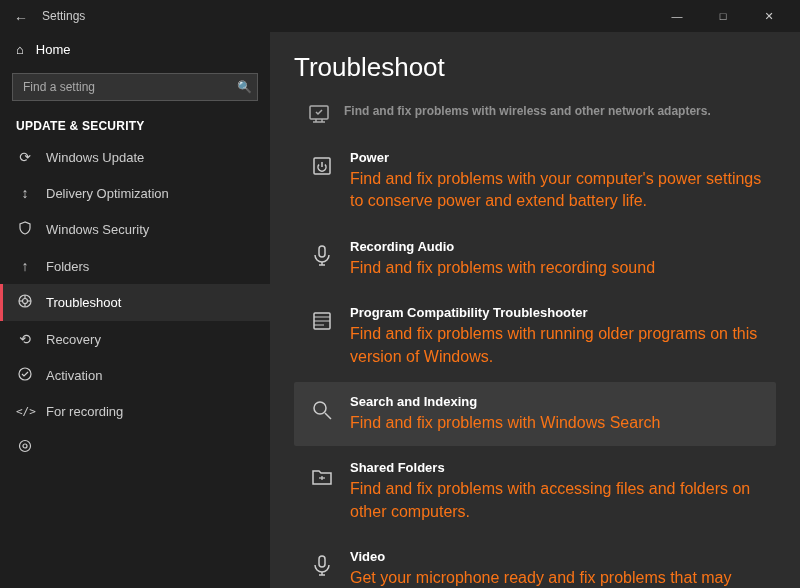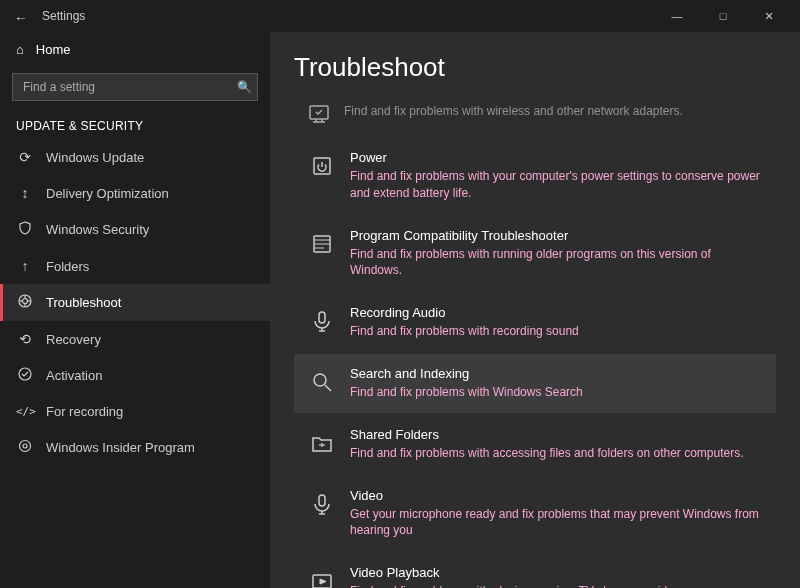--- a/index.html
+++ b/index.html
@@ -99,21 +99,21 @@
     .search-icon-btn {
       position: absolute;
       right: 6px;
       color: #aaa;
       font-size: 12px;
     }
 
     .sidebar-section-title {
       padding: 8px 16px 6px 16px;
       font-size: 12px;
-      font-weight: 400;
+      font-weight: 700;
       color: #fff;
       text-transform: uppercase;
       letter-spacing: 0.02em;
     }
 
     .sidebar-item {
       display: flex;
       align-items: center;
       gap: 12px;
       padding: 10px 16px;
@@ -178,38 +178,39 @@
       display: flex;
       align-items: center;
       justify-content: center;
       color: #fff;
       font-size: 16px;
       margin-top: 2px;
     }
     .t-text { flex: 1; }
     .t-title {
       font-size: 13px;
-      font-weight: 400;
+      font-weight: 700;
       color: #fff;
       margin-bottom: 3px;
     }
     .t-desc {
-      font-size: 12px;
-      color: #f9a8d4;
+      font-size: 16px;
+      color: #f97316;
       line-height: 1.4;
     }
 
     
     .partial-item {
       display: flex;
       align-items: flex-start;
       gap: 14px;
       padding: 4px 14px 10px 14px;
       border-bottom: none;
       opacity: 0.8;
+      font-weight: bold;
     }
     .partial-item .t-desc {
       font-size: 12px;
       color: #aaa;
     }
   </style>
 </head>
 <body>
 
 <div class="titlebar">
@@ -289,21 +290,20 @@
       <span class="icon" style="font-size:11px;font-family:monospace;">&lt;/&gt;</span>
       <span>For recording</span>
     </div>
     <div class="sidebar-item">
       <span class="icon">
         <svg width="14" height="14" viewBox="0 0 14 14" fill="none">
             <circle cx="7" cy="7" r="5.5" stroke="#ccc" stroke-width="1.2"></circle>
             <circle cx="7" cy="7" r="2" stroke="#ccc" stroke-width="1.2"></circle>
           </svg>
       </span>
-      <span>Windows Insider Program</span>
     </div>
   </div>
 
   <div class="content">
     <h1 class="content-title">Troubleshoot</h1>
 
     <div class="partial-item">
       <div class="t-icon">
         <svg width="22" height="22" viewBox="0 0 22 22" fill="none">
           <rect x="2" y="3" width="18" height="13" rx="1" stroke="#ccc" stroke-width="1.5"></rect>
@@ -320,90 +320,90 @@
       <div class="t-icon">
         <svg width="22" height="22" viewBox="0 0 22 22" fill="none">
           <rect x="3" y="3" width="16" height="16" rx="1" stroke="#ccc" stroke-width="1.5"></rect>
           <line x1="11" y1="7" x2="11" y2="12" stroke="#ccc" stroke-width="1.5"></line>
           <path d="M8 9.5A4 4 0 1 0 14 9.5" stroke="#ccc" stroke-width="1.5" fill="none"></path>
         </svg>
       </div>
       <div class="t-text">
         <div class="t-title">Power</div>
         <div class="t-desc">Find and fix problems with your computer's power settings to conserve power and extend battery life.</div>
+      </div>
+    </div>
+
+    <div class="troubleshoot-item">
+      <div class="t-icon">
+        <svg width="22" height="22" viewBox="0 0 22 22" fill="none">
+          <rect x="8" y="2" width="6" height="11" rx="3" stroke="#ccc" stroke-width="1.5"></rect>
+          <path d="M4 11a7 7 0 0 0 14 0" stroke="#ccc" stroke-width="1.5" fill="none"></path>
+          <line x1="11" y1="18" x2="11" y2="21" stroke="#ccc" stroke-width="1.5"></line>
+          <line x1="8" y1="21" x2="14" y2="21" stroke="#ccc" stroke-width="1.5"></line>
+        </svg>
+      </div>
+      <div class="t-text">
+        <div class="t-title">Recording Audio</div>
+        <div class="t-desc">Find and fix problems with recording sound</div>
       </div>
     </div>
 
     <div class="troubleshoot-item">
       <div class="t-icon">
         <svg width="22" height="22" viewBox="0 0 22 22" fill="none">
           <rect x="3" y="3" width="16" height="16" rx="1" stroke="#ccc" stroke-width="1.5"></rect>
           <line x1="3" y1="7" x2="19" y2="7" stroke="#ccc" stroke-width="1"></line>
           <line x1="3" y1="11" x2="19" y2="11" stroke="#ccc" stroke-width="1"></line>
           <line x1="3" y1="15" x2="13" y2="15" stroke="#ccc" stroke-width="1"></line>
         </svg>
       </div>
       <div class="t-text">
         <div class="t-title">Program Compatibility Troubleshooter</div>
         <div class="t-desc">Find and fix problems with running older programs on this version of Windows.</div>
       </div>
     </div>
 
+    <div class="troubleshoot-item selected">
+      <div class="t-icon">
+        <svg width="22" height="22" viewBox="0 0 22 22" fill="none">
+          <circle cx="9" cy="9" r="6" stroke="#ccc" stroke-width="1.5"></circle>
+          <line x1="14" y1="14" x2="20" y2="20" stroke="#ccc" stroke-width="1.5"></line>
+        </svg>
+      </div>
+      <div class="t-text">
+        <div class="t-title">Search and Indexing</div>
+        <div class="t-desc">Find and fix problems with Windows Search</div>
+      </div>
+    </div>
+
+    <div class="troubleshoot-item">
+      <div class="t-icon">
+        <svg width="22" height="22" viewBox="0 0 22 22" fill="none">
+          <path d="M2 6h6l2 2h10v11H2V6z" stroke="#ccc" stroke-width="1.5" fill="none"></path>
+          <line x1="11" y1="11" x2="11" y2="15" stroke="#ccc" stroke-width="1.2"></line>
+          <line x1="8" y1="13" x2="14" y2="13" stroke="#ccc" stroke-width="1.2"></line>
+        </svg>
+      </div>
+      <div class="t-text">
+        <div class="t-title">Shared Folders</div>
+        <div class="t-desc">Find and fix problems with accessing files and folders on other computers.</div>
+      </div>
+    </div>
+
     <div class="troubleshoot-item">
       <div class="t-icon">
         <svg width="22" height="22" viewBox="0 0 22 22" fill="none">
           <rect x="8" y="2" width="6" height="11" rx="3" stroke="#ccc" stroke-width="1.5"></rect>
           <path d="M4 11a7 7 0 0 0 14 0" stroke="#ccc" stroke-width="1.5" fill="none"></path>
           <line x1="11" y1="18" x2="11" y2="21" stroke="#ccc" stroke-width="1.5"></line>
           <line x1="8" y1="21" x2="14" y2="21" stroke="#ccc" stroke-width="1.5"></line>
         </svg>
       </div>
       <div class="t-text">
-        <div class="t-title">Recording Audio</div>
-        <div class="t-desc">Find and fix problems with recording sound</div>
-      </div>
-    </div>
-
-    <div class="troubleshoot-item selected">
-      <div class="t-icon">
-        <svg width="22" height="22" viewBox="0 0 22 22" fill="none">
-          <circle cx="9" cy="9" r="6" stroke="#ccc" stroke-width="1.5"></circle>
-          <line x1="14" y1="14" x2="20" y2="20" stroke="#ccc" stroke-width="1.5"></line>
-        </svg>
-      </div>
-      <div class="t-text">
-        <div class="t-title">Search and Indexing</div>
-        <div class="t-desc">Find and fix problems with Windows Search</div>
-      </div>
-    </div>
-
-    <div class="troubleshoot-item">
-      <div class="t-icon">
-        <svg width="22" height="22" viewBox="0 0 22 22" fill="none">
-          <path d="M2 6h6l2 2h10v11H2V6z" stroke="#ccc" stroke-width="1.5" fill="none"></path>
-          <line x1="11" y1="11" x2="11" y2="15" stroke="#ccc" stroke-width="1.2"></line>
-          <line x1="8" y1="13" x2="14" y2="13" stroke="#ccc" stroke-width="1.2"></line>
-        </svg>
-      </div>
-      <div class="t-text">
-        <div class="t-title">Shared Folders</div>
-        <div class="t-desc">Find and fix problems with accessing files and folders on other computers.</div>
-      </div>
-    </div>
-
-    <div class="troubleshoot-item">
-      <div class="t-icon">
-        <svg width="22" height="22" viewBox="0 0 22 22" fill="none">
-          <rect x="8" y="2" width="6" height="11" rx="3" stroke="#ccc" stroke-width="1.5"></rect>
-          <path d="M4 11a7 7 0 0 0 14 0" stroke="#ccc" stroke-width="1.5" fill="none"></path>
-          <line x1="11" y1="18" x2="11" y2="21" stroke="#ccc" stroke-width="1.5"></line>
-          <line x1="8" y1="21" x2="14" y2="21" stroke="#ccc" stroke-width="1.5"></line>
-        </svg>
-      </div>
-      <div class="t-text">
         <div class="t-title">Video</div>
         <div class="t-desc">Get your microphone ready and fix problems that may prevent Windows from hearing you</div>
       </div>
     </div>
 
     <div class="troubleshoot-item">
       <div class="t-icon">
         <svg width="22" height="22" viewBox="0 0 22 22" fill="none">
           <rect x="2" y="5" width="18" height="13" rx="1" stroke="#ccc" stroke-width="1.5"></rect>
           <polygon points="9,9 9,14 15,11.5" stroke="#ccc" stroke-width="1" fill="#ccc"></polygon>

